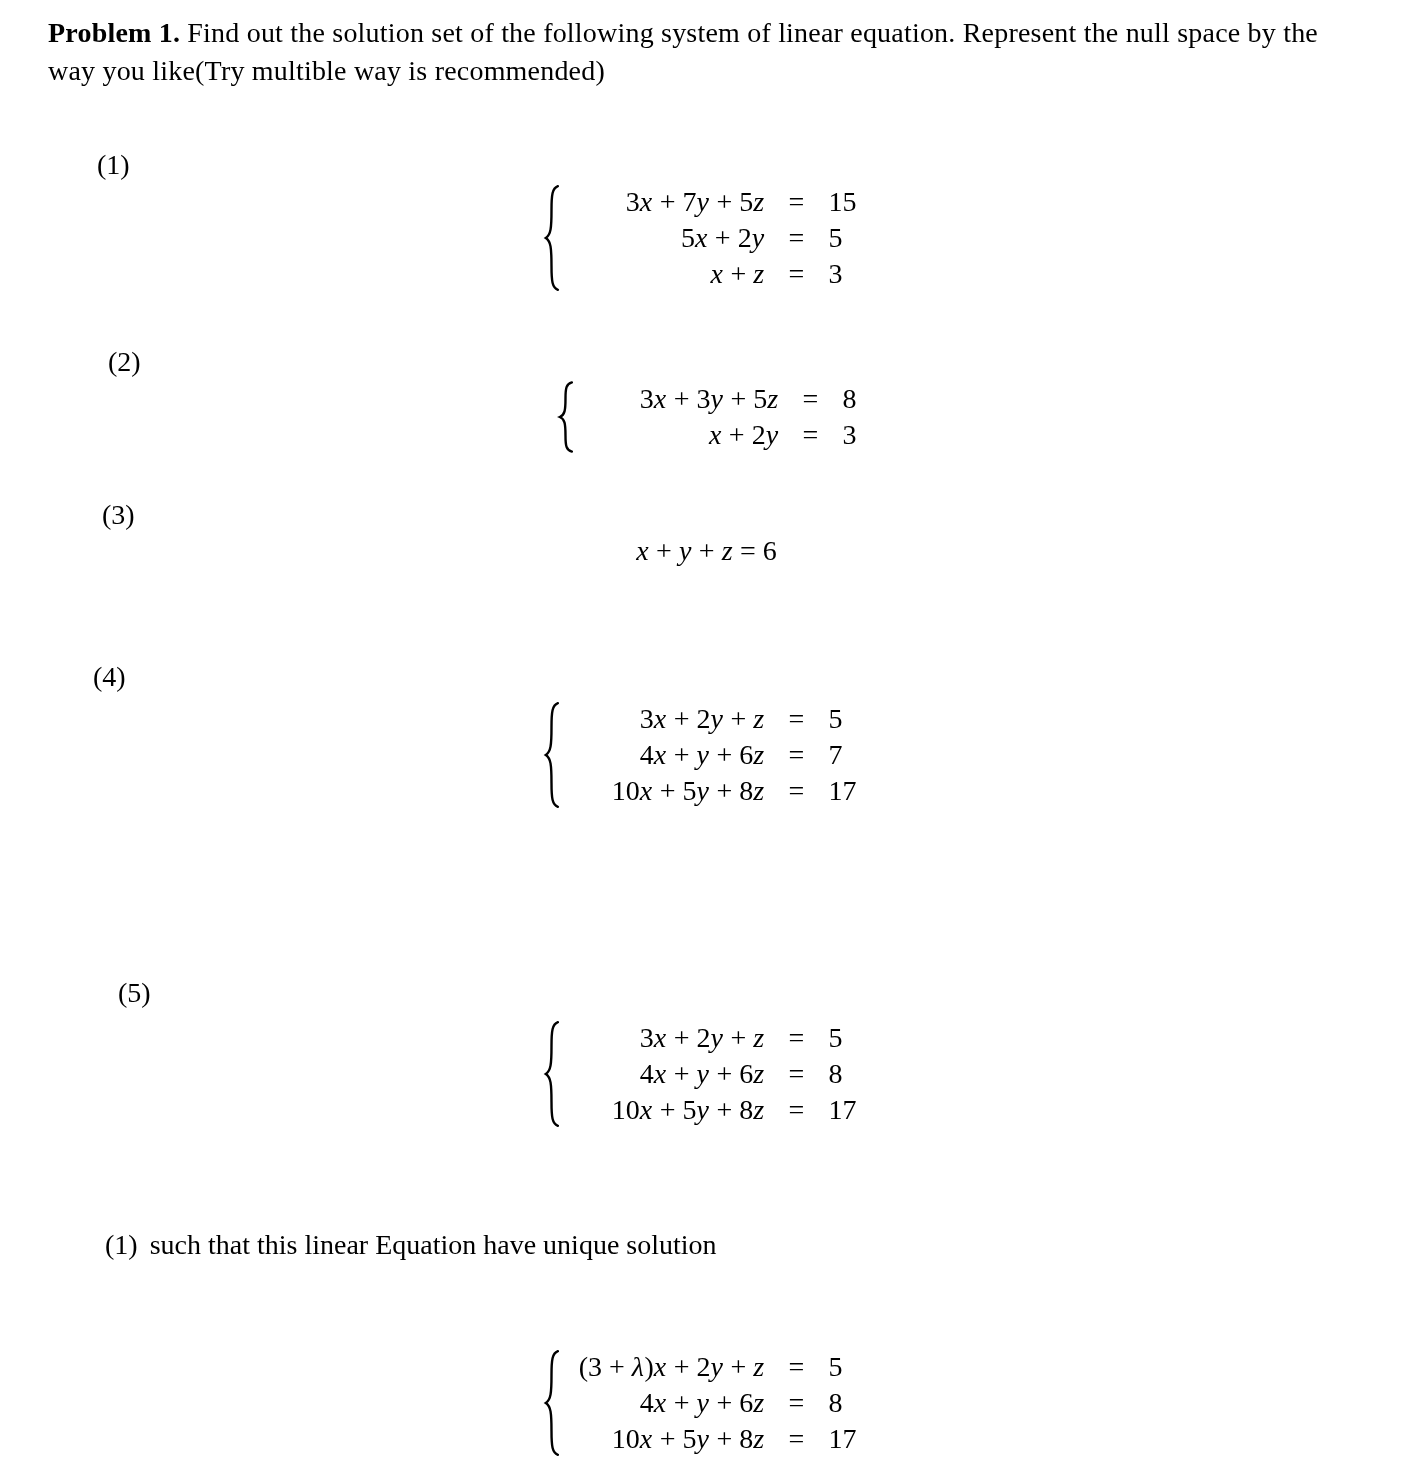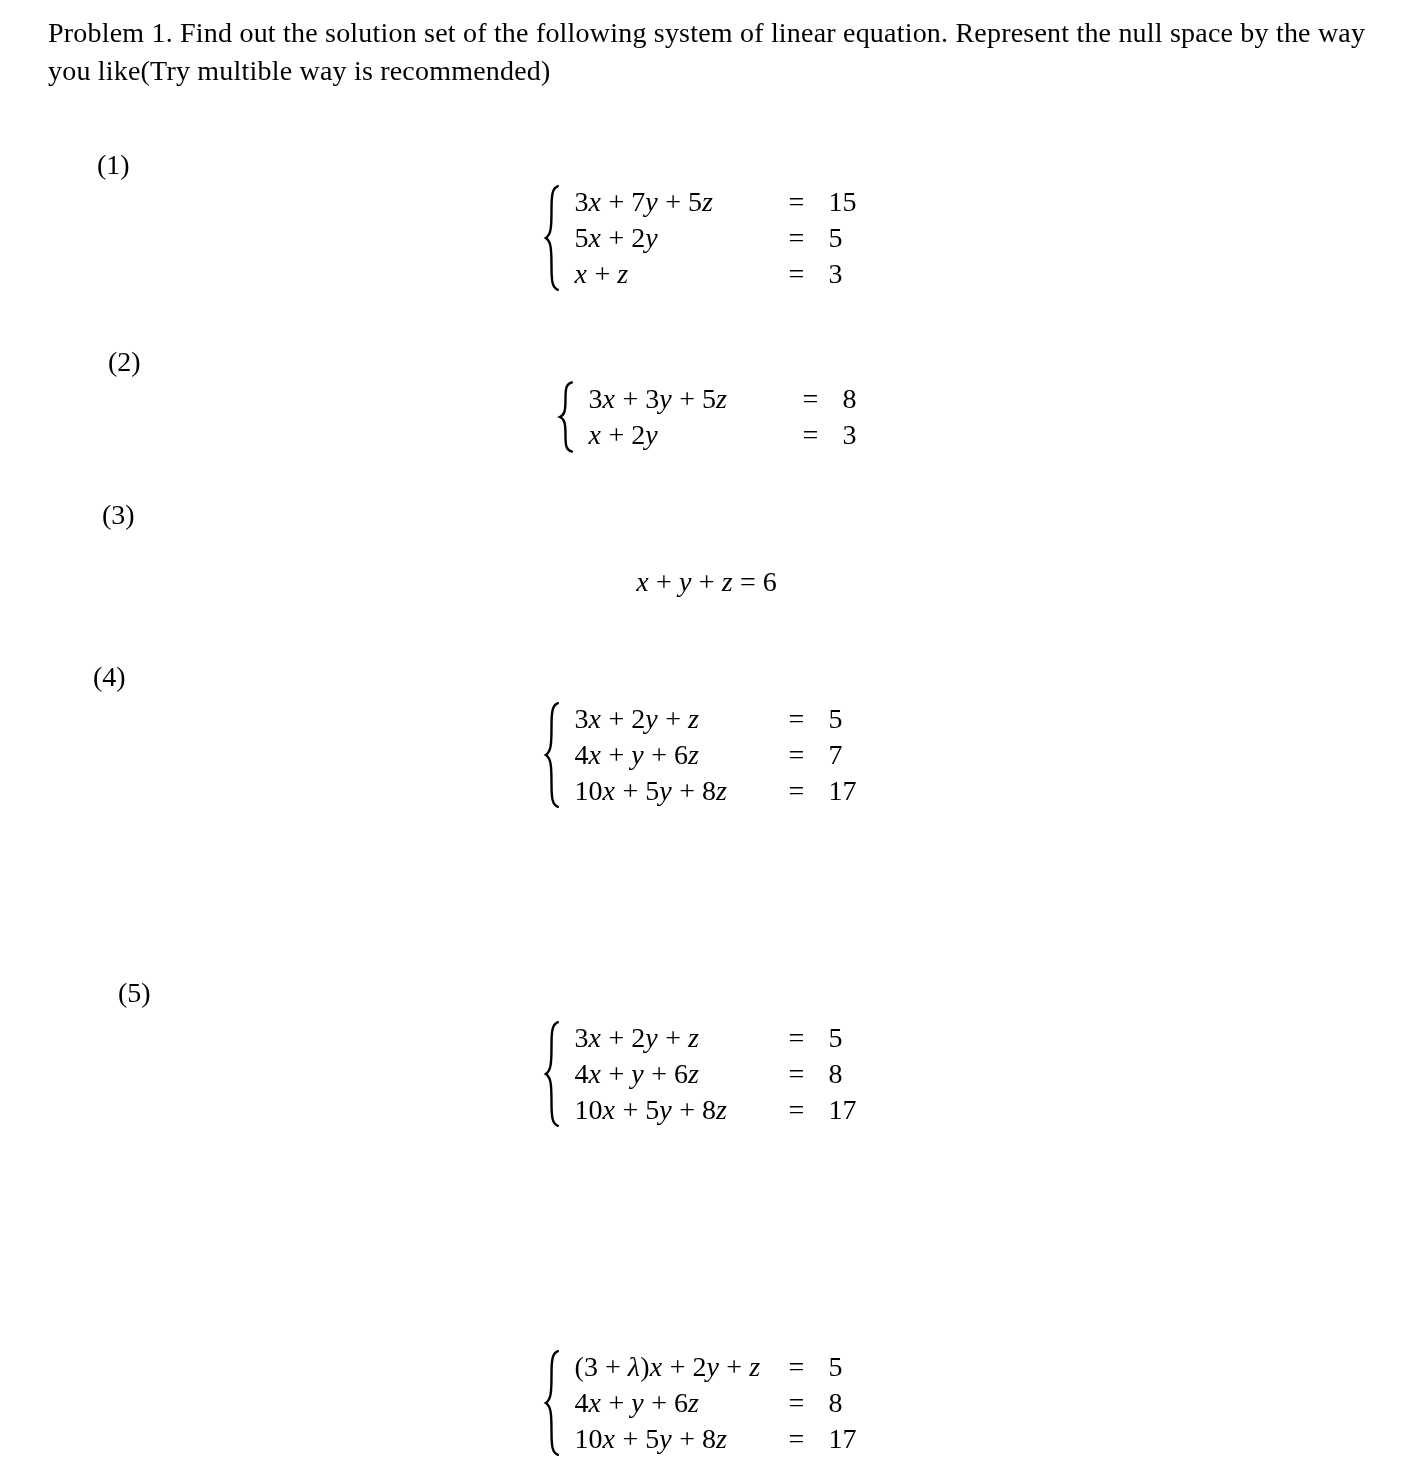--- a/index.html
+++ b/index.html
@@ -8,41 +8,41 @@
     width:1413px;height:1467px;
     background:#ffffff;color:#000;
     font-family:"Liberation Serif",serif;
     overflow:hidden;
   }
   .heading{
     position:absolute;
     font-size:28px;line-height:38px;
     letter-spacing:0.2px;
   }
-  .heading .plabel{font-weight:normal;font-style:normal;}
+  .heading .plabel{font-weight:bold;font-style:normal;}
   .heading .pstatement{}
   .item-label{
     position:absolute;
     font-size:28px;line-height:34px;
   }
   .eq-wrap{
     position:absolute;left:0;right:0;
     display:flex;justify-content:center;
   }
   .system{display:flex;align-items:stretch;gap:15px;}
   .brace-col{display:flex;align-self:stretch;}
   .brace-col svg{display:block;width:17px;height:100%;}
   .rows{
     display:grid;
     grid-template-columns:auto auto auto;
     column-gap:24px;
     font-size:28px;line-height:36px;
     align-content:center;
   }
-  .lhs{text-align:left;min-width:190px;}
+  .lhs{text-align:right;min-width:190px;}
   .rel{text-align:center;}
   .rhs{text-align:left;min-width:42px;}
   .math i{font-style:italic;letter-spacing:0.5px;}
   .single-eq{font-size:28px;line-height:34px;}
   .p2-item{position:absolute;font-size:28px;line-height:34px;}
   .p2-item .txt{margin-left:12px;}
 </style>
 </head>
 <body>
 
@@ -89,21 +89,21 @@
         <span class="rel">=</span>
         <span class="rhs">8</span>
         <span class="lhs math"><i>x</i> + 2<i>y</i></span>
         <span class="rel">=</span>
         <span class="rhs">3</span>
       </div>
     </div>
   </div>
 
   <div class="item-label" style="top:498px;left:102px;">(3)</div>
-  <div class="eq-wrap" style="top:565px;font-family:Liberation Serif, serif;">
+  <div class="eq-wrap" style="top:534px;font-family:Liberation Serif, serif;">
     <div class="single-eq math"><i>x</i> + <i>y</i> + <i>z</i> = 6</div>
   </div>
 
   <div class="item-label" style="top:660px;left:93px;">(4)</div>
   <div class="eq-wrap" style="top:701px;">
     <div class="system">
       <div class="brace-col">
         <svg viewBox="0 0 24 100" preserveAspectRatio="none" aria-hidden="true">
           <path d="M 21 2 C 13 4 12 10 12 24 C 12 41 11 47 4 50 C 11 53 12 59 12 76 C 12 90 13 96 21 98" fill="none" stroke="#000" stroke-width="2.4" stroke-linecap="round" vector-effect="non-scaling-stroke"></path>
         </svg>
@@ -138,20 +138,23 @@
         <span class="rel">=</span>
         <span class="rhs">8</span>
         <span class="lhs math">10<i>x</i> + 5<i>y</i> + 8<i>z</i></span>
         <span class="rel">=</span>
         <span class="rhs">17</span>
       </div>
     </div>
   </div>
 
 
+  <div class="p2-item" style="top:1228px;left:105px;">
+    <span>(1)</span><span class="txt">such that this linear Equation have unique solution</span>
+  </div>
 
   <div class="eq-wrap" style="top:1349px;">
     <div class="system">
       <div class="brace-col">
         <svg viewBox="0 0 24 100" preserveAspectRatio="none" aria-hidden="true">
           <path d="M 21 2 C 13 4 12 10 12 24 C 12 41 11 47 4 50 C 11 53 12 59 12 76 C 12 90 13 96 21 98" fill="none" stroke="#000" stroke-width="2.4" stroke-linecap="round" vector-effect="non-scaling-stroke"></path>
         </svg>
       </div>
       <div class="rows">
         <span class="lhs math">(3 + <i>λ</i>)<i>x</i> + 2<i>y</i> + <i>z</i></span>

